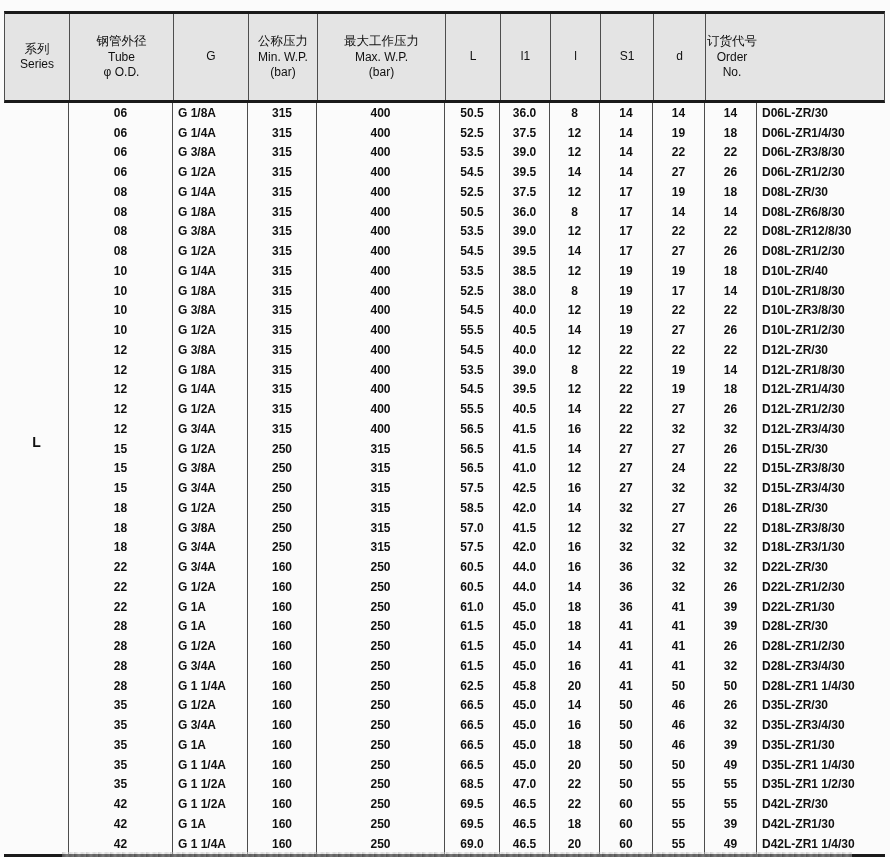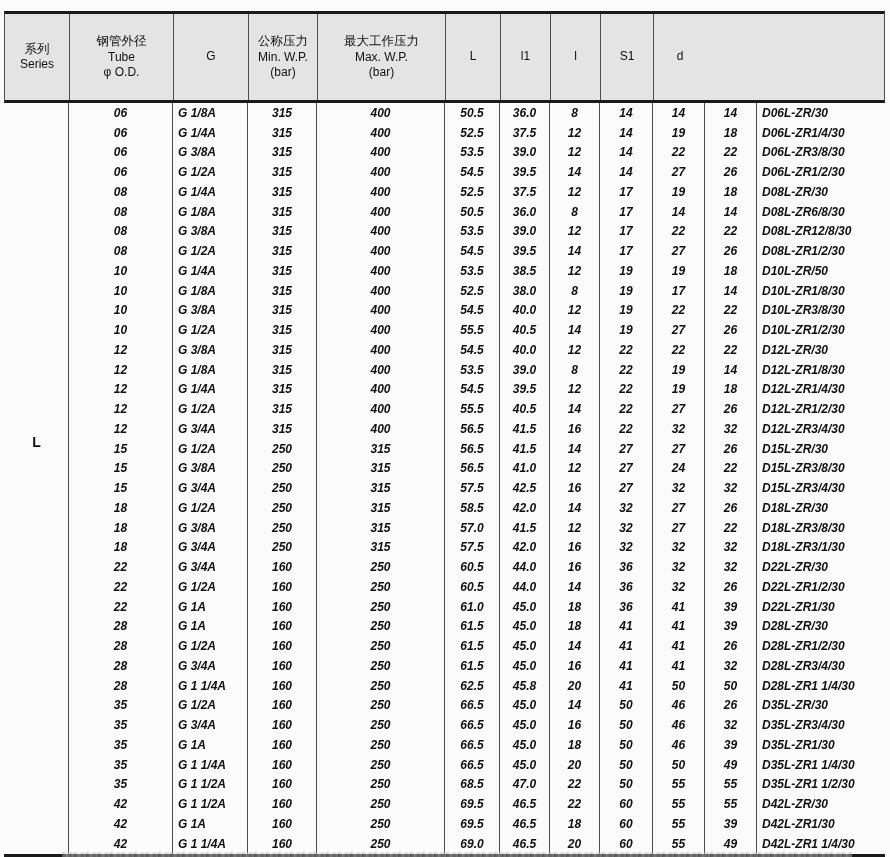--- a/index.html
+++ b/index.html
@@ -28,21 +28,21 @@
     border-right:1px solid var(--border-thin);
     height:92px;
   }
   .hcell{
     display:flex;flex-direction:column;align-items:center;justify-content:center;
     text-align:center;line-height:1.3;font-size:12px;
   }
   .hcell:not(:last-child){border-right:1px solid var(--border-thin);}
   .hcell .zh{font-size:12.5px;}
   .tbody{position:relative;border-bottom:3px solid var(--border-thick);}
-  .row{height:19.76px;font-style:italic;}
+  .row{height:19.76px;}
   .cell{
     display:flex;align-items:center;justify-content:center;
     font-size:12px;font-weight:700;letter-spacing:0;
     white-space:nowrap;overflow:hidden;
   }
   .cell:not(:last-child){border-right:1px solid var(--border-thin);}
   .cell.al{justify-content:flex-start;padding-left:5px;}
   .series-label{
     position:absolute;left:0;top:331px;width:65px;
     text-align:center;font-size:14px;font-weight:700;
@@ -90,20 +90,24 @@
     </div>
     <div class="hcell">
       <span>l</span>
     </div>
     <div class="hcell">
       <span>S1</span>
     </div>
     <div class="hcell">
       <span>d</span>
     </div>
+    <div class="hcell">
+      <span class="zh">订货代号</span>
+      <span>Order No.</span>
+    </div>
   </div>
 
   <div class="tbody">
 
     <div class="row grid-cols">
         <div class="cell"></div>
         <div class="cell">06</div>
         <div class="cell al">G 1/8A</div>
         <div class="cell">315</div>
         <div class="cell">400</div>
@@ -218,21 +222,21 @@
         <div class="cell">10</div>
         <div class="cell al">G 1/4A</div>
         <div class="cell">315</div>
         <div class="cell">400</div>
         <div class="cell">53.5</div>
         <div class="cell">38.5</div>
         <div class="cell">12</div>
         <div class="cell">19</div>
         <div class="cell">19</div>
         <div class="cell">18</div>
-        <div class="cell al">D10L-ZR/50</div>
+        <div class="cell al">D10L-ZR/40</div>
       </div>
       <div class="row grid-cols">
         <div class="cell"></div>
         <div class="cell">10</div>
         <div class="cell al">G 1/8A</div>
         <div class="cell">315</div>
         <div class="cell">400</div>
         <div class="cell">52.5</div>
         <div class="cell">38.0</div>
         <div class="cell">8</div>

